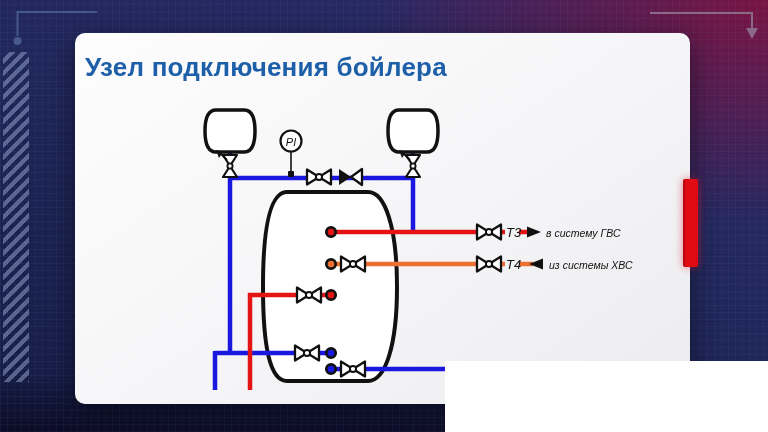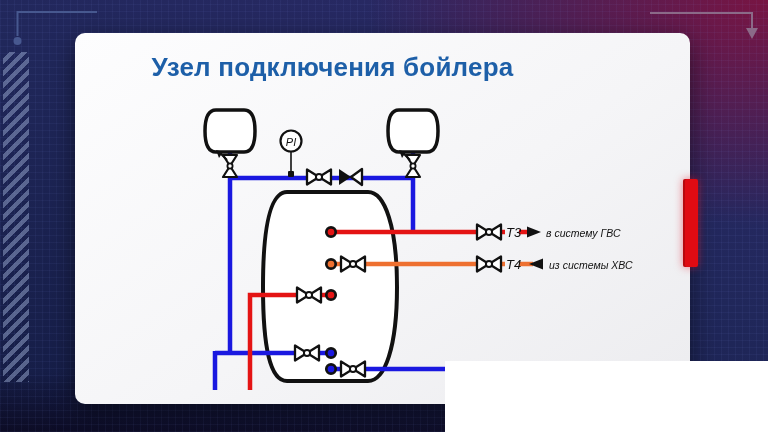--- a/index.html
+++ b/index.html
@@ -26,21 +26,21 @@
     background:repeating-linear-gradient(135deg, transparent 0 4.5px, rgba(152,168,206,0.5) 4.5px 8.5px);
   }
   .card{
     position:absolute;left:75px;top:33px;width:615px;height:371px;
     border-radius:10px;
     background:linear-gradient(145deg,#fdfdfe 0%,#f5f5f7 55%,#ececef 100%);
     box-shadow:0 8px 26px rgba(0,0,0,0.5);
   }
   .title{
     position:absolute;left:85px;top:52px;width:495px;
-    text-align:center;font-size:26px;font-weight:700;letter-spacing:0.2px;
+    text-align:left;font-size:26px;font-weight:700;letter-spacing:0.2px;
     color:#1d5fa8;
   }
   svg.diagram{position:absolute;inset:0;}
   .white-overlay{
     position:absolute;left:445px;top:361px;width:323px;height:71px;
     background:#ffffff;
   }
   .red-bar{
     position:absolute;left:683px;top:179px;width:15px;height:88px;
     background:#e00b12;border-radius:2px;

